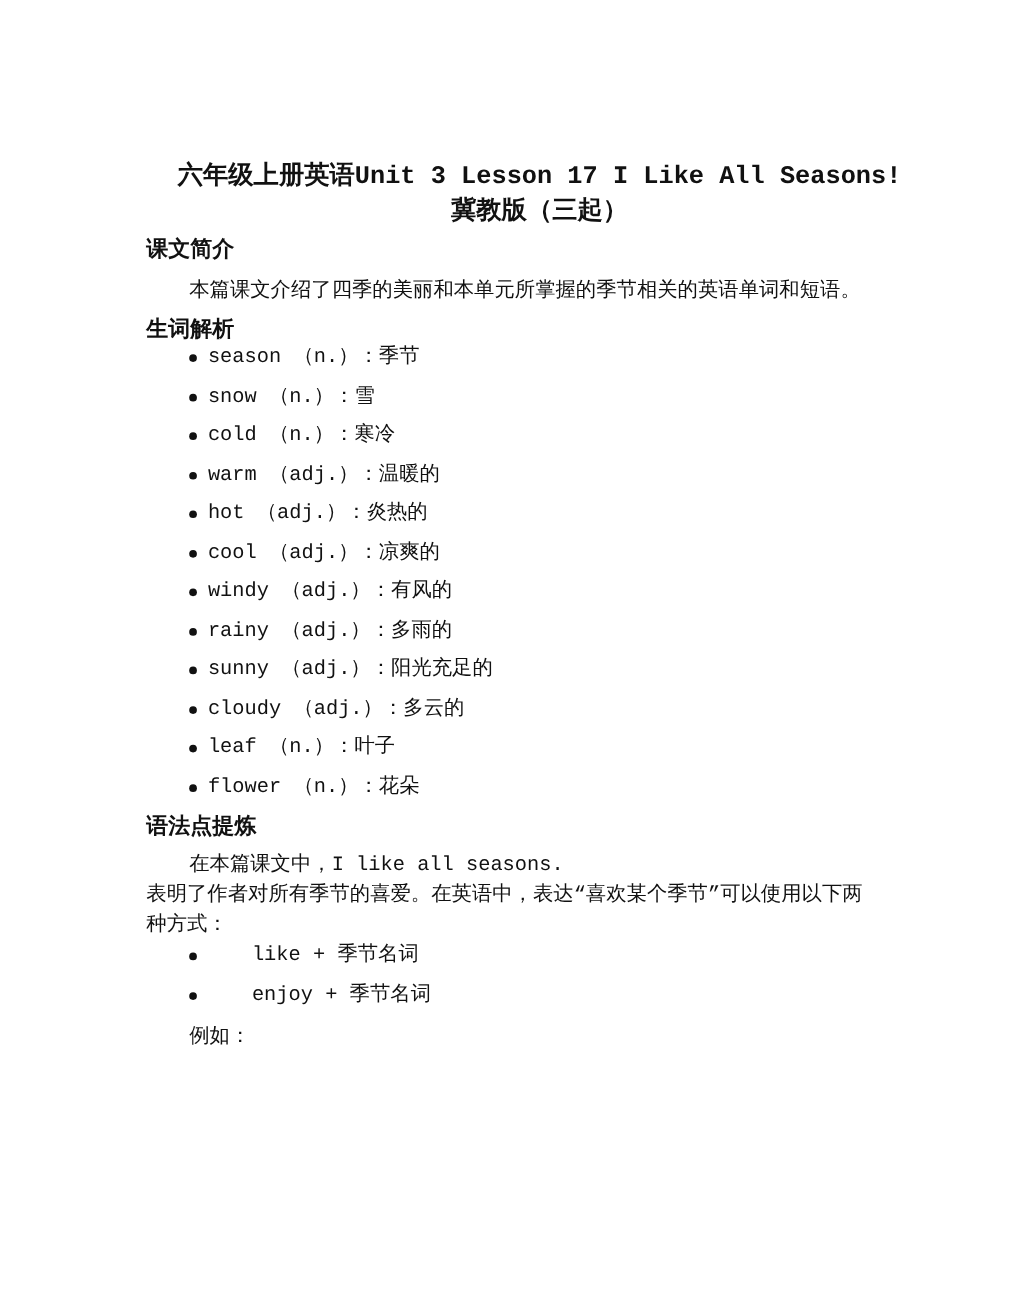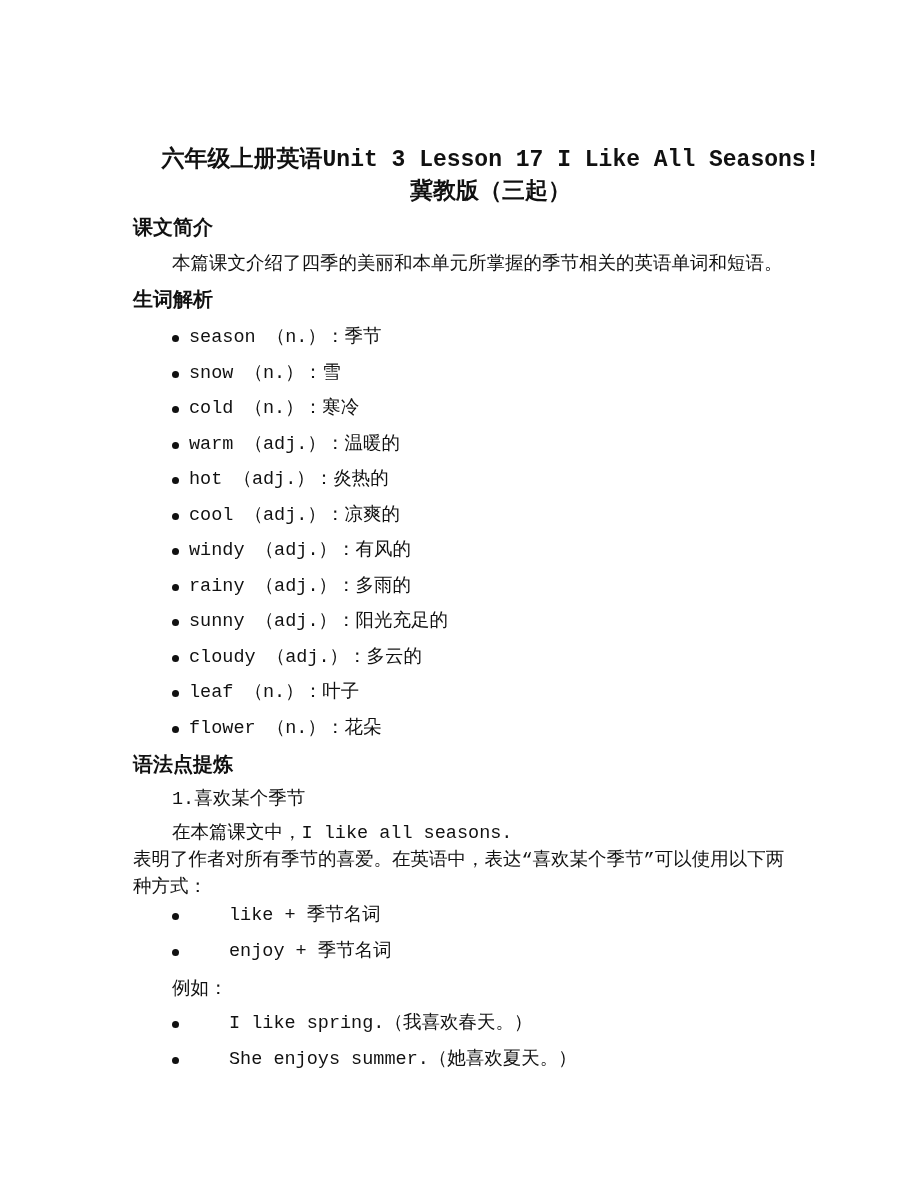--- a/index.html
+++ b/index.html
@@ -44,21 +44,21 @@
   .para-intro { margin-top: 10px; padding-left: 39px; }
   .point-title { margin-top: 8px; padding-left: 39px; line-height: 26px; white-space: nowrap; }
   .para-line { line-height: 27px; white-space: nowrap; }
   .para-line.first { margin-top: 7px; padding-left: 39px; }
   .examples-label { margin-top: 16px; line-height: 22px; padding-left: 39px; white-space: nowrap; }
   ul.blist {
     list-style: none;
     margin: 0;
     padding: 0;
   }
-  ul.vocab-list    { margin-top: 13px; }
+  ul.vocab-list    { margin-top: 0; }
   ul.methods-list  { margin-top: 4px; }
   ul.examples-list { margin-top: 12px; }
   ul.blist li {
     display: flex;
     align-items: flex-start;
     line-height: 22px;
     margin: 0 0 13.5px 0;
     white-space: nowrap;
   }
   ul.methods-list li, ul.examples-list li { margin-bottom: 14px; gap: 40px; }
@@ -133,45 +133,34 @@
         <span>leaf （n.）：叶子</span>
       </li>
     <li>
         <span class="bullet-dot"></span>
         <span>flower （n.）：花朵</span>
       </li>
   </ul>
 
   <div class="section-heading heading-grammar">语法点提炼</div>
 
-  <div class="point-title">1.喜欢某个季节</div>
 
   <div>
     <div class="para-line first">在本篇课文中，I like all seasons.</div>
     <div class="para-line">表明了作者对所有季节的喜爱。在英语中，表达“喜欢某个季节”可以使用以下两</div>
     <div class="para-line">种方式：</div>
   </div>
 
   <ul class="blist methods-list">
     <li>
         <span class="bullet-dot"></span>
         <span>like + 季节名词</span>
       </li>
     <li>
         <span class="bullet-dot"></span>
         <span>enjoy + 季节名词</span>
       </li>
   </ul>
 
   <div class="examples-label">例如：</div>
 
-  <ul class="blist examples-list">
-    <li>
-        <span class="bullet-dot"></span>
-        <span>I like spring.（我喜欢春天。）</span>
-      </li>
-    <li>
-        <span class="bullet-dot"></span>
-        <span>She enjoys summer.（她喜欢夏天。）</span>
-      </li>
-  </ul>
 
 </div>
 
 </body></html>

